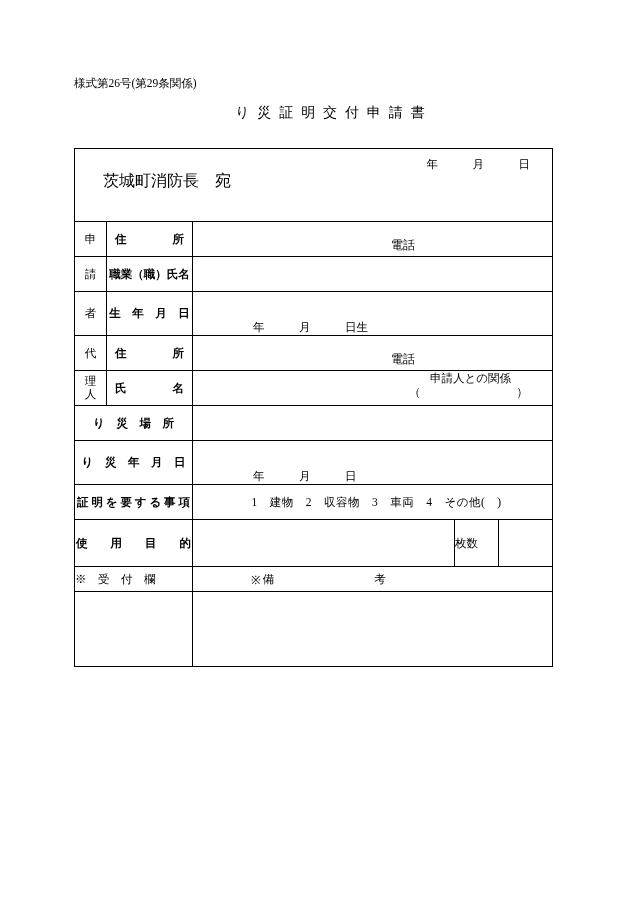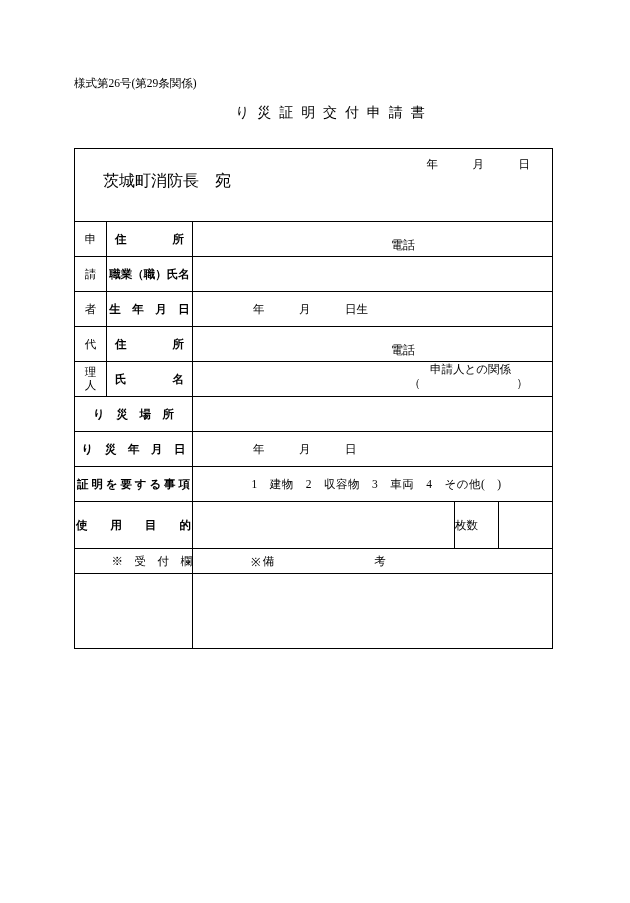--- a/index.html
+++ b/index.html
@@ -107,39 +107,40 @@
   }
   .rel-note .paren {
     display: block;
     letter-spacing: 10px;
     padding-left: 6px;
   }
   .date-blank {
     padding-left: 60px;
     letter-spacing: 0px;
     white-space: nowrap;
+    margin-top: 28px;
   }
   .items-line {
     padding-left: 8px;
     white-space: nowrap;
     letter-spacing: 0.5px;
     text-align: center;
   }
   .mai-label {
     width: 44px;
     font-size: 11.5px;
   }
   .mai-value {
     width: 44px;
   }
   .use-row td {
     height: 46px;
   }
   .recept-header {
-    text-align: right;
+    text-align: left;
     height: 24px;
     font-size: 11.5px;
   }
   .bikou-inner {
     display: flex;
     align-items: center;
     height: 100%;
   }
   .bikou-mark {
     margin-left: 58px;

